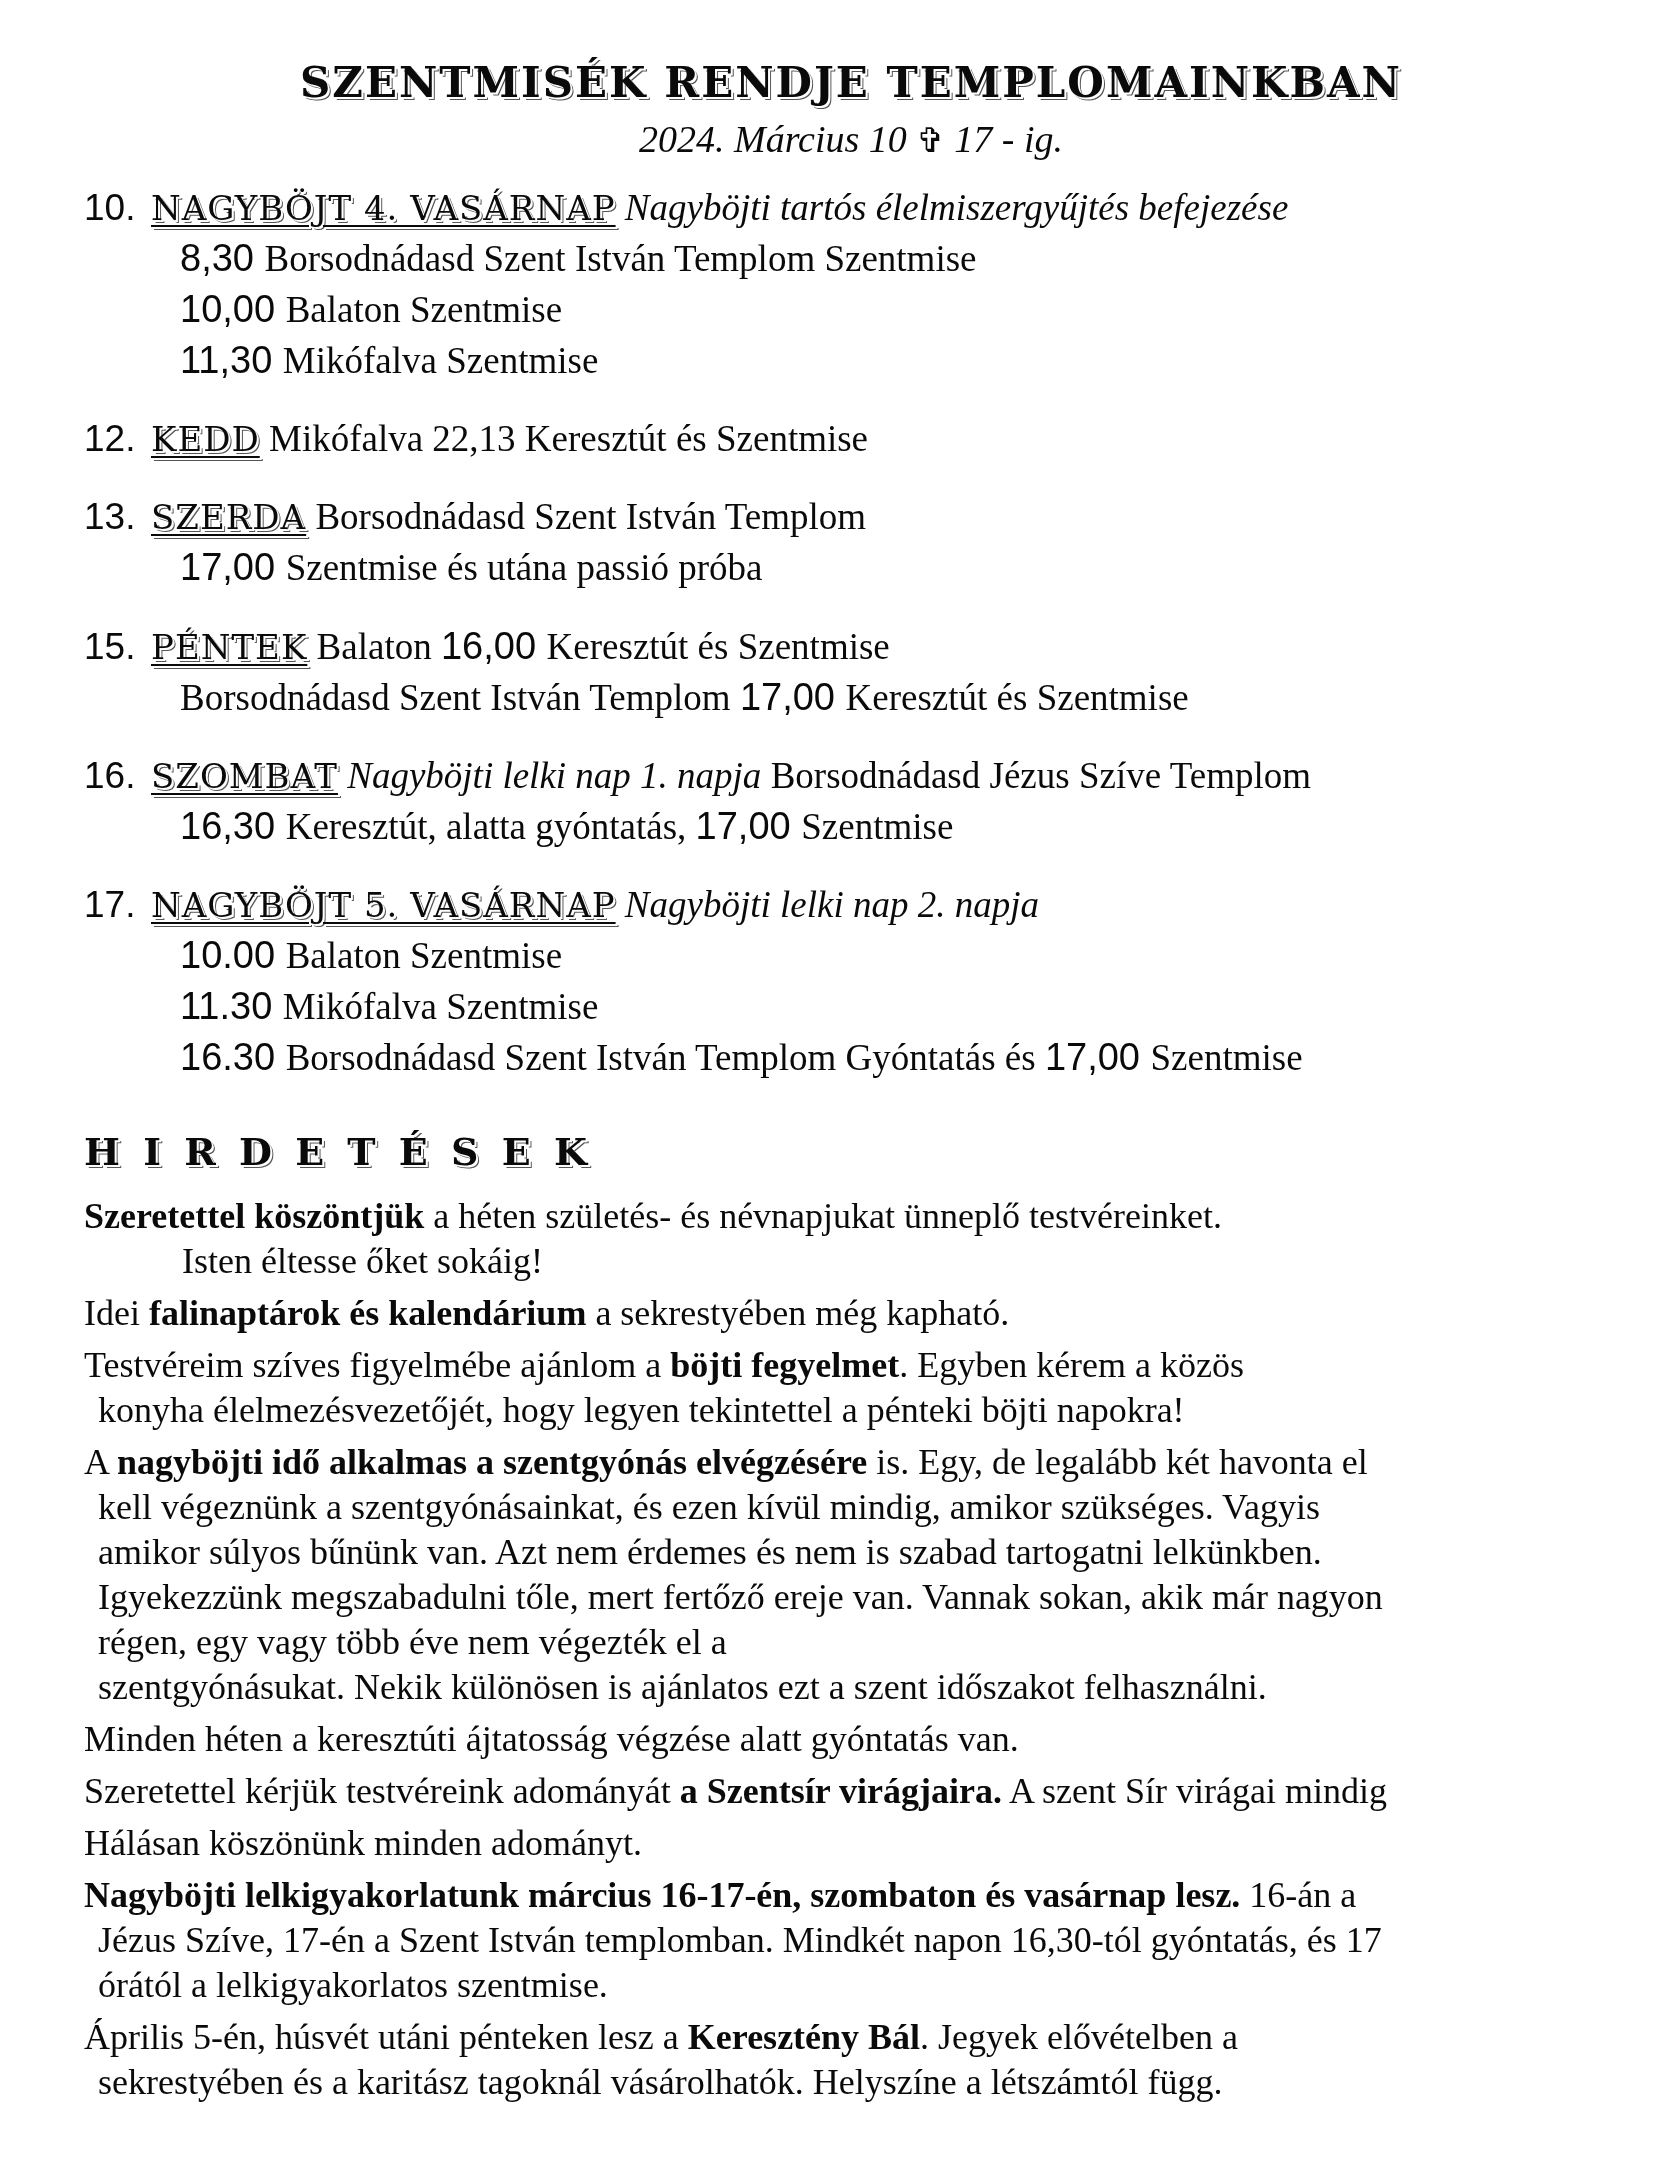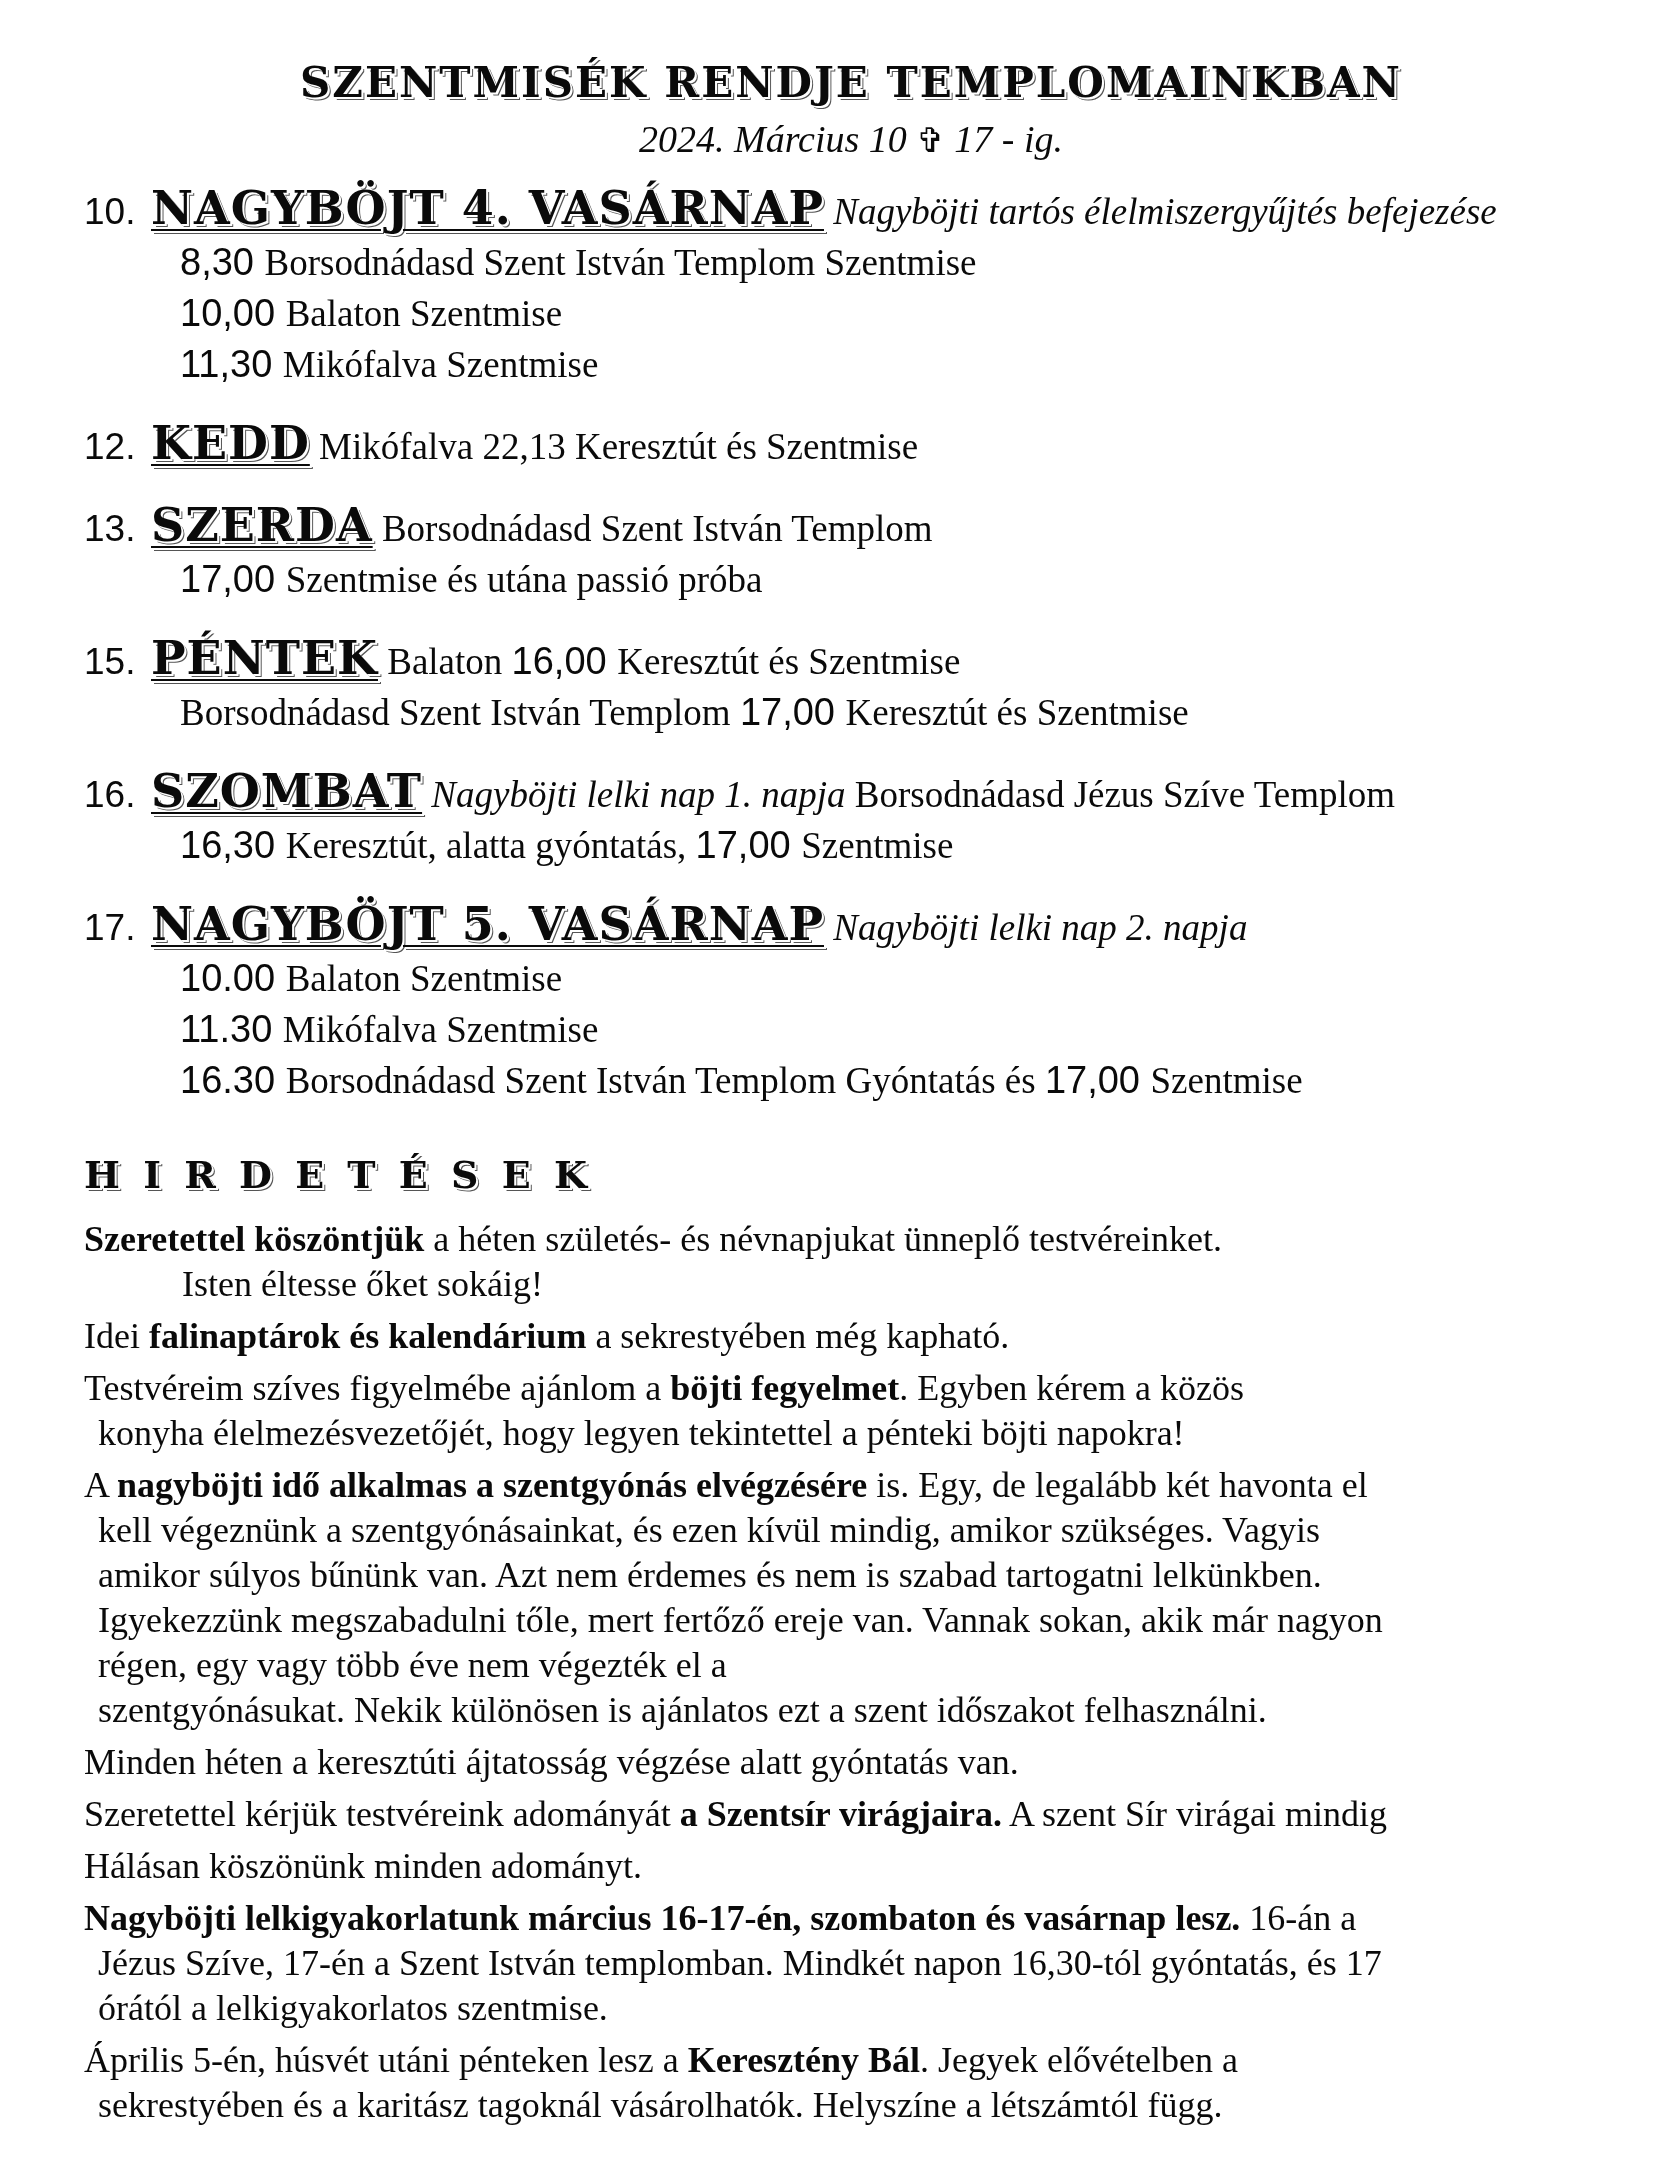--- a/index.html
+++ b/index.html
@@ -31,21 +31,21 @@
   .announcements .block{margin-bottom:7px;}
   .announcements .line{font-size:36px;line-height:45px;white-space:pre;}
   .i-time{padding-left:96px;}
   .i-c{padding-left:14px;}
   .i-big{padding-left:98px;}
   .s-bold{font-weight:bold;}
   .s-italic{font-style:italic;}
   .s-num{font-family:"Liberation Sans",sans-serif;display:inline-block;width:67px;}
   .s-time{font-family:"Liberation Sans",sans-serif;font-size:38px;}
   .s-day{
-    font-family:"DejaVu Serif",serif;font-weight:bold;font-size:46px;letter-spacing:1px;
+    font-family:"DejaVu Serif",serif;font-weight:normal;font-size:34px;letter-spacing:1px;
     text-shadow:2px 2px 0 #ffffff,3px 3px 0 #555555;
     text-decoration:underline;text-decoration-thickness:2px;text-underline-offset:5px;
   }
   .s-cross{font-family:"DejaVu Sans",sans-serif;font-style:normal;font-weight:bold;font-size:34px;}
 </style>
 </head>
 <body>
 
 <div class="doc">
   <div class="title deco">SZENTMISÉK RENDJE TEMPLOMAINKBAN</div>

